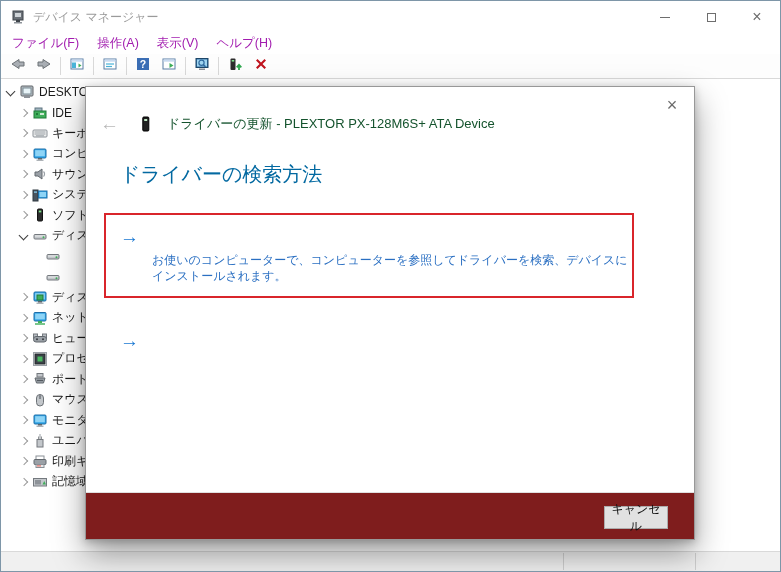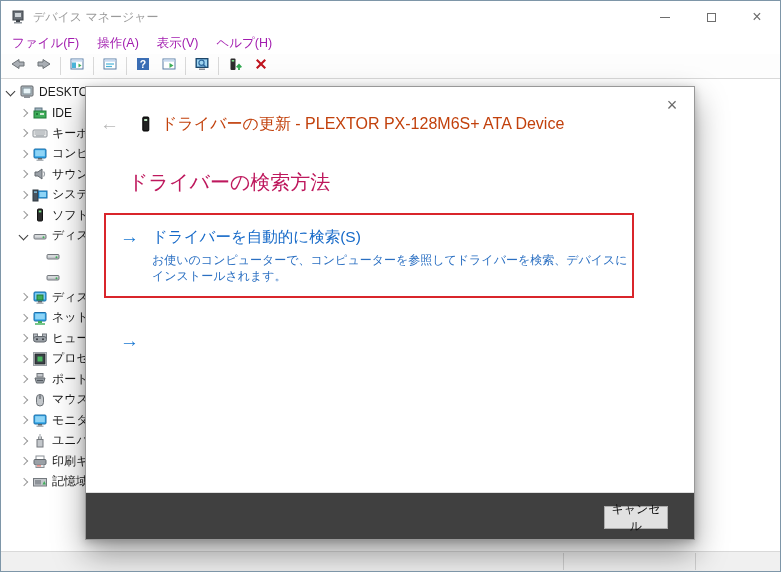--- a/index.html
+++ b/index.html
@@ -37,31 +37,31 @@
   
   .statusbar{position:absolute;left:0;right:0;bottom:0;height:20px;background:#f0f0f0;border-top:1px solid #d9d9d9;}
   .sb-sep{position:absolute;top:1px;bottom:1px;width:1px;background:#cfcfcf;}
   
   .dialog{position:absolute;left:84px;top:85px;width:610px;height:454px;background:#fff;border:1px solid #989898;
     box-shadow:0 14px 30px rgba(0,0,0,.38),0 2px 8px rgba(0,0,0,.22);z-index:5;}
   .dlg-close{position:absolute;top:6px;right:8px;width:28px;height:24px;display:flex;align-items:center;justify-content:center;font-size:18px;color:#6b6b6b;}
   .dlg-header{position:absolute;top:26px;left:14px;display:flex;align-items:center;}
   .dlg-back{font-size:19px;color:#b8b8b8;width:26px;text-align:left;}
   .dlg-title-icon{width:14px;height:17px;margin-left:12px;}
-  .dlg-title{margin-left:9px;font-size:16px;color:#c2410c;}
-  .dlg-heading{position:absolute;top:74px;left:34px;font-size:20px;color:#be185d;font-weight:400;margin:8px;}
+  .dlg-title{margin-left:15px;font-size:13px;color:#14532d;}
+  .dlg-heading{position:absolute;top:74px;left:34px;font-size:20px;color:#0369a1;font-weight:400;margin:0;}
   .opt{position:absolute;left:34px;width:550px;}
   .opt-row{display:flex;align-items:flex-start;}
   .opt-arrow{flex:0 0 32px;font-size:19px;color:#1877d2;line-height:22px;}
   .opt-label{font-size:15.5px;color:#1569c8;line-height:22px;}
   .opt-desc{margin-left:32px;margin-top:4px;width:478px;font-size:12px;line-height:16px;color:#2a6fc2;}
   .opt1{top:139px;}
   .opt2{top:243px;}
   .red-box{position:absolute;left:18px;top:126px;width:530px;height:85px;border:2px solid #d9252b;z-index:6;pointer-events:none;}
-  .dlg-footer{position:absolute;left:0;right:0;bottom:0;height:47px;background:#404040;border-top:1px solid #dfdfdf;}
+  .dlg-footer{position:absolute;left:0;right:0;bottom:0;height:47px;background:#7f1d1d;border-top:1px solid #dfdfdf;}
   .cancel-btn{position:absolute;top:13px;right:26px;width:64px;height:23px;background:#e1e1e1;border:1px solid #adadad;
     font-size:12px;color:#111;display:flex;align-items:center;justify-content:center;font-family:inherit;}
 </style>
 </head>
 <body>
 
 <div class="window">
 
   <div class="titlebar">
     <span class="app-icon"><svg width="16" height="16" viewBox="0 0 16 16">
@@ -372,21 +372,20 @@
             <rect x="6.2" y="3" width="3" height="2" fill="#bfe8c4"></rect>
           </svg></span>
       <span class="dlg-title">ドライバーの更新 - PLEXTOR PX-128M6S+ ATA Device</span>
     </div>
 
     <h1 class="dlg-heading">ドライバーの検索方法</h1>
 
     <div class="opt opt1">
       <div class="opt-row">
         <span class="opt-arrow">→</span>
-        <span class="opt-label">ドライバーを自動的に検索(S)</span>
       </div>
       <div class="opt-desc">お使いのコンピューターで、コンピューターを参照してドライバーを検索、デバイスにインストールされます。</div>
     </div>
 
     <div class="opt opt2">
       <div class="opt-row">
         <span class="opt-arrow">→</span>
       </div>
     </div>
 

